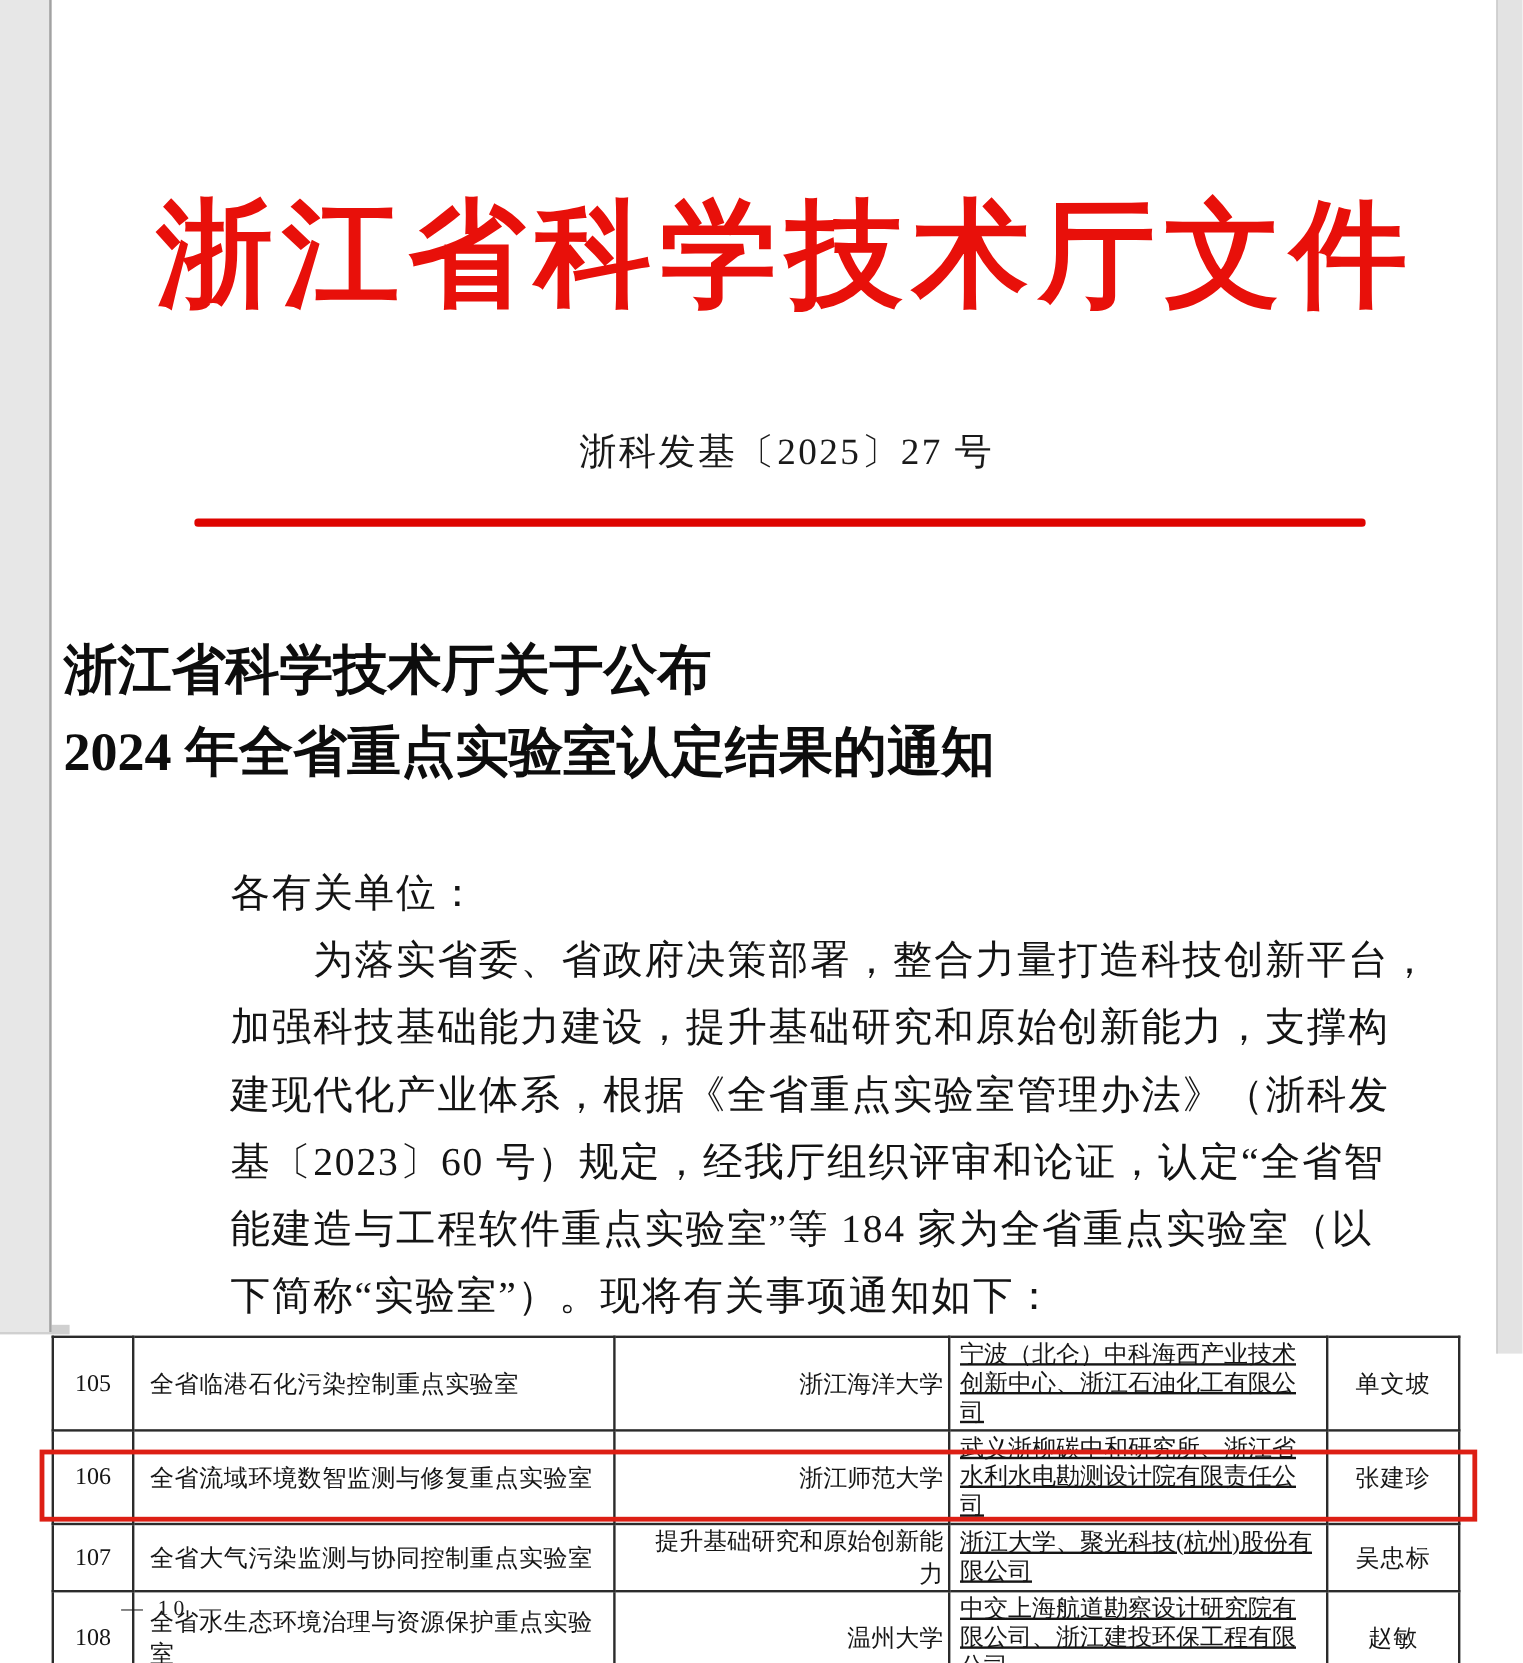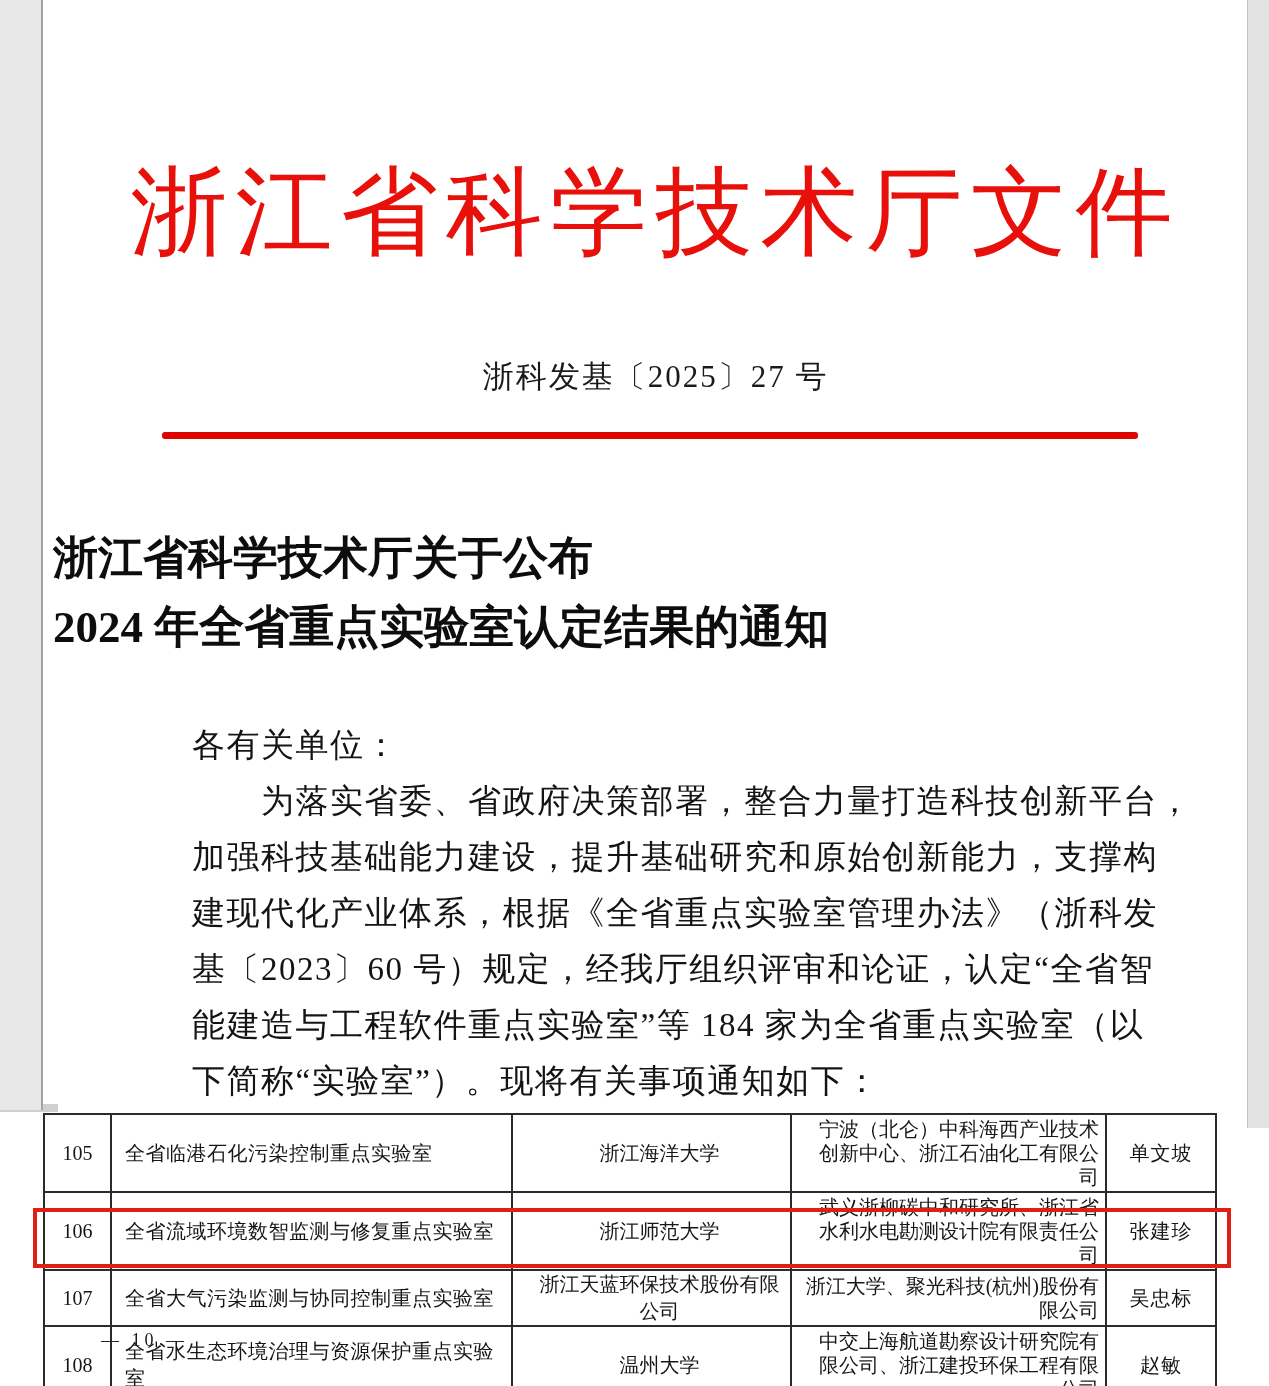--- a/index.html
+++ b/index.html
@@ -12,21 +12,21 @@
   .canvas { position:absolute; left:0; top:0; width:1269px; height:1386px; overflow:hidden; background:#ffffff; }
 
   
   .edge-shadow-stub { position:absolute; left:0; top:1104px; width:58px; height:8px; background:#d0d0d0; }
   .gray-left  { position:absolute; left:0; top:0; width:43px; height:1110px; background:#e7e7e7; border-right:2px solid #a2a2a2; }
   .gray-right { position:absolute; left:1247px; top:0; width:22px; height:1128px; background:#e3e3e3; border-left:1px solid #c2c2c2; }
 
   
   .header-title {
     position:absolute; left:53px; top:148px; width:1205px;
-    text-align:center; font-size:97px; font-weight:normal;
+    text-align:center; font-size:97px; font-weight:bold;
     letter-spacing:8px; color:#e8100a; white-space:nowrap;
   }
 
   .doc-number {
     position:absolute; left:53px; top:356px; width:1205px;
     text-align:center; font-size:31px; letter-spacing:2px; color:#1a1a1a;
   }
 
   .red-rule { position:absolute; left:162px; top:432px; width:976px; height:7px; background:#de0400; border-radius:3px; }
 
@@ -45,22 +45,22 @@
 
   
   .lab-table {
     position:absolute; left:43px; top:1113px; width:1172px;
     border-collapse:collapse; table-layout:fixed;
     font-size:20px; color:#161616; background:#ffffff;
   }
   .lab-table td { border:2px solid #2b2b2b; vertical-align:middle; overflow:hidden; }
   td.c-no   { text-align:center; }
   td.c-lab  { text-align:left; padding-left:13px; padding-right:6px; letter-spacing:0.5px; }
-  td.c-inst { text-align:center; padding-left:20px; padding-right:4px; }
-  td.c-part { text-align:right; padding:2px 6px 2px 8px; line-height:24px; }
+  td.c-inst { text-align:right; padding-left:20px; padding-right:4px; }
+  td.c-part { text-align:left; padding:2px 6px 2px 8px; line-height:24px;text-decoration:underline; }
   td.c-dir  { text-align:center; letter-spacing:1px;font-family:Liberation Mono, monospace; }
 
   .highlight-box {
     position:absolute; left:33px; width:1198px;
     border:4px solid #dd1f14; background:transparent; pointer-events:none;
   }
 
   .page-number {
     position:absolute; left:101px; top:1330px;
     font-size:18px; letter-spacing:4px; color:#1a1a1a;
@@ -115,21 +115,21 @@
         <tr style="height: 47px;">
           <td class="c-no">106</td>
           <td class="c-lab">全省流域环境数智监测与修复重点实验室</td>
           <td class="c-inst">浙江师范大学</td>
           <td class="c-part">武义浙柳碳中和研究所、浙江省水利水电勘测设计院有限责任公司</td>
           <td class="c-dir">张建珍</td>
         </tr>
         <tr style="height: 50px;">
           <td class="c-no">107</td>
           <td class="c-lab">全省大气污染监测与协同控制重点实验室</td>
-          <td class="c-inst">浙江天蓝环保技术股份有限公司</td>
+          <td class="c-inst">提升基础研究和原始创新能力</td>
           <td class="c-part">浙江大学、聚光科技(杭州)股份有限公司</td>
           <td class="c-dir">吴忠标</td>
         </tr>
         <tr style="height: 48px;">
           <td class="c-no">108</td>
           <td class="c-lab">全省水生态环境治理与资源保护重点实验室</td>
           <td class="c-inst">温州大学</td>
           <td class="c-part">中交上海航道勘察设计研究院有限公司、浙江建投环保工程有限公司</td>
           <td class="c-dir">赵敏</td>
         </tr>

